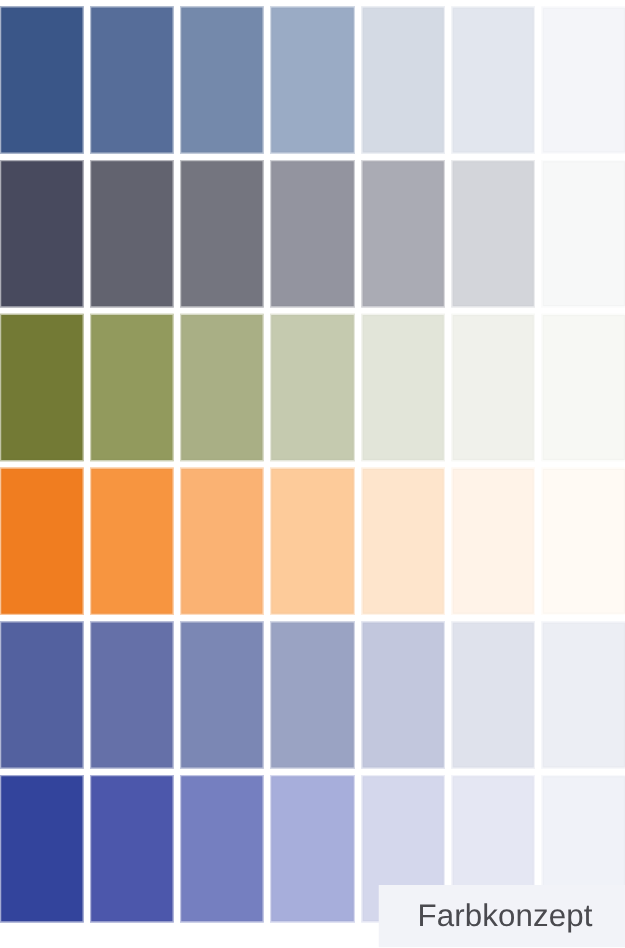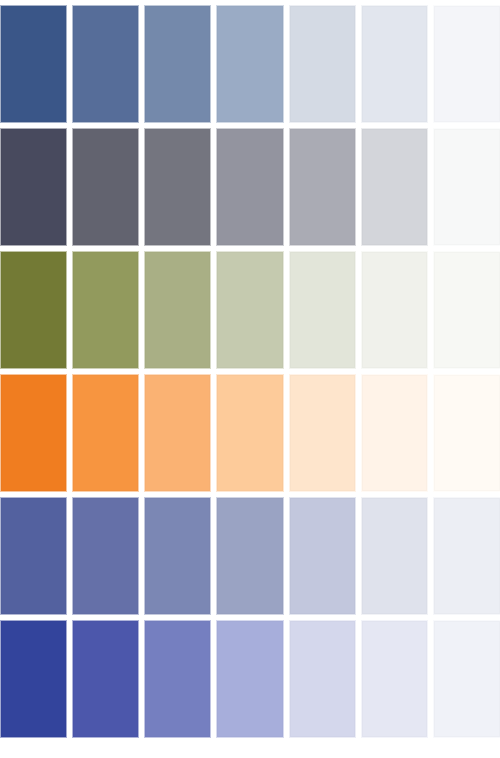--- a/index.html
+++ b/index.html
@@ -136,14 +136,17 @@
       <div class="swatch" style="background-color: rgb(76, 87, 171);"></div>
       <div class="swatch" style="background-color: rgb(117, 127, 192);"></div>
       <div class="swatch" style="background-color: rgb(167, 174, 219);"></div>
       <div class="swatch" style="background-color: rgb(212, 215, 236);"></div>
       <div class="swatch" style="background-color: rgb(229, 231, 243);"></div>
       <div class="swatch edge-right" style="background-color: rgb(240, 242, 248);"></div>
     </div>
 
   </div>
 
+  <div id="label-panel" style="background: rgb(242, 243, 248);">
+    <span class="label-text" style="color: rgb(74, 74, 79);">Farbkonzept</span>
+  </div>
 
 </div>
 
 </body></html>

